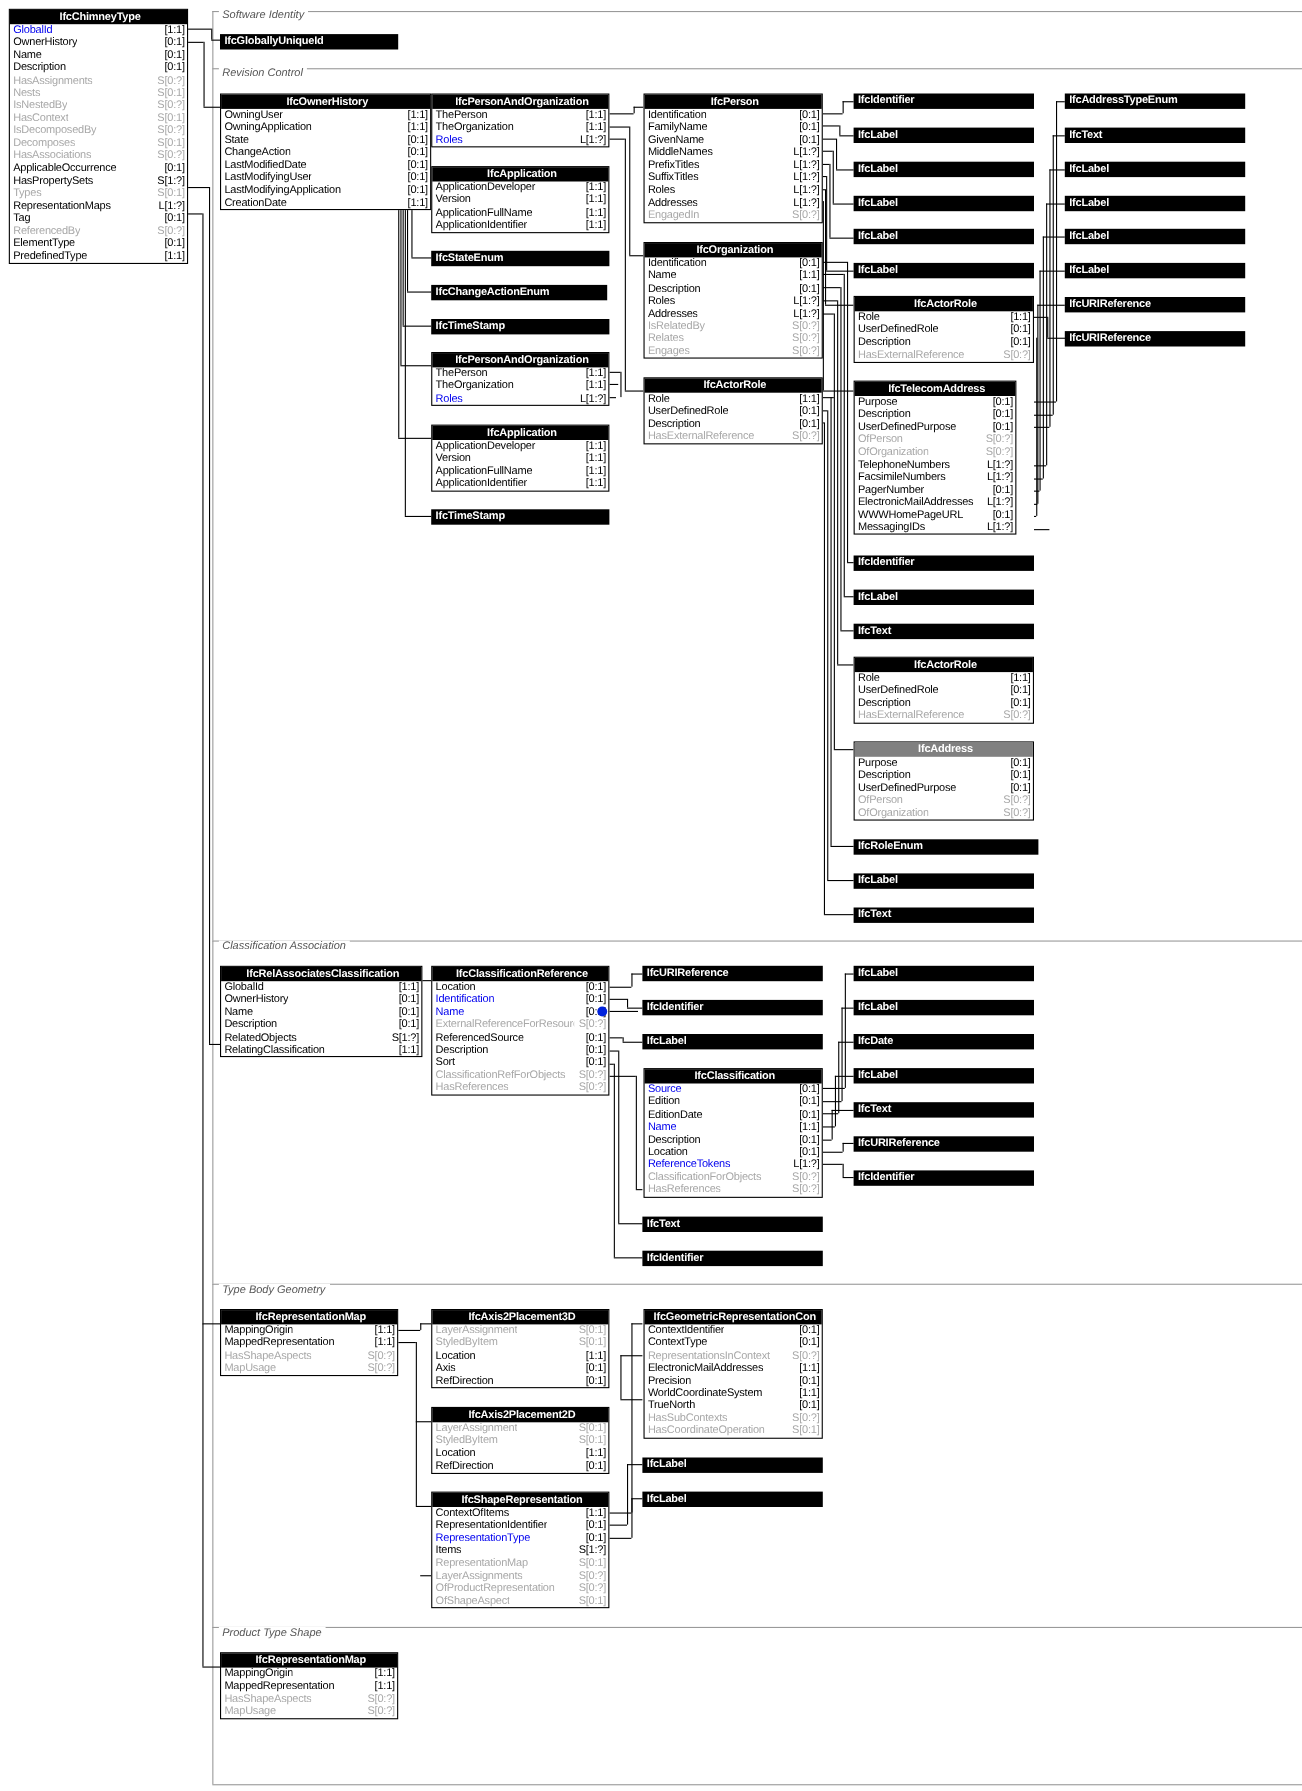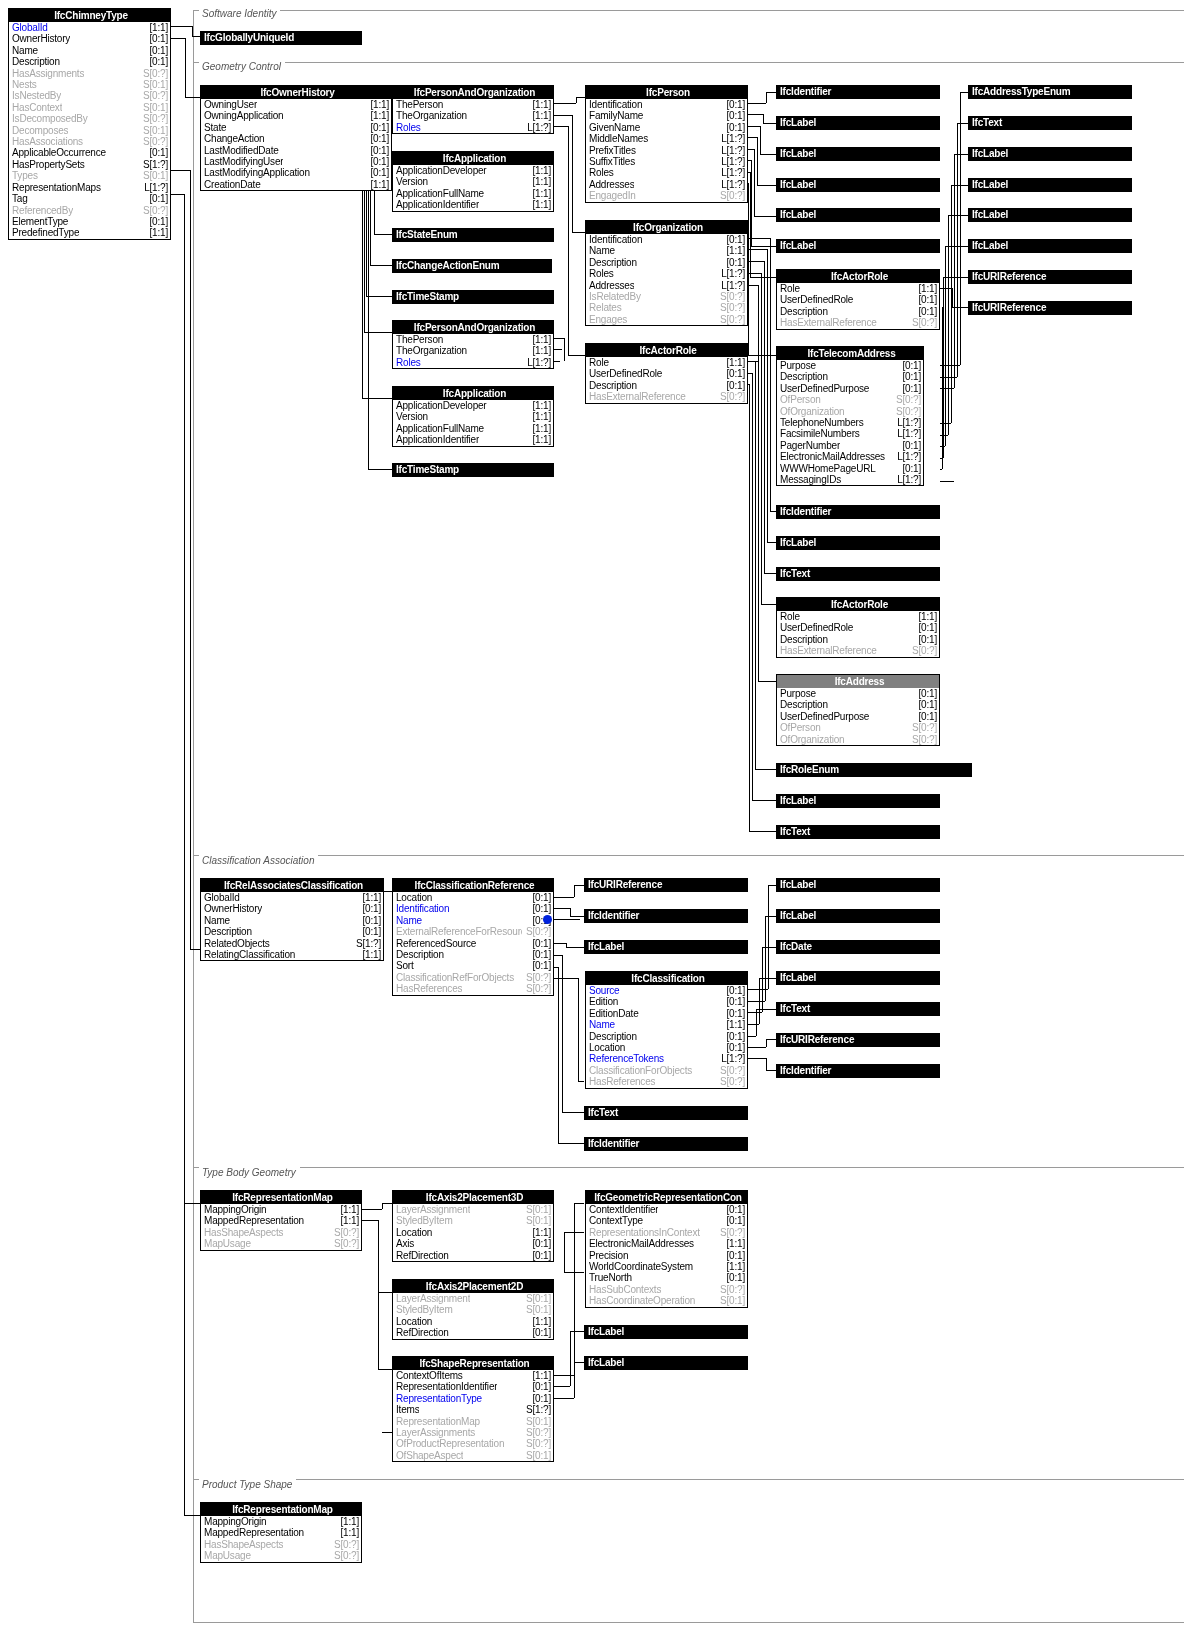--- a/index.html
+++ b/index.html
@@ -36,21 +36,21 @@
 </head>
 <body>
 
 <div id="canvas">
 
   <div class="sect-line" style="left:193px;top:10px;width:991px;"></div>
   <div class="sect-lbl" style="left:199px;top:8px;">Software Identity</div>
   <div class="sect-vline" style="left:193px;top:10px;height:52px;"></div>
 
   <div class="sect-line" style="left:193px;top:62px;width:991px;"></div>
-  <div class="sect-lbl" style="left:199px;top:61px;">Geometry Control</div>
+  <div class="sect-lbl" style="left:199px;top:61px;">Revision Control</div>
   <div class="sect-vline" style="left:193px;top:62px;height:793px;"></div>
 
   <div class="sect-line" style="left:193px;top:855px;width:991px;"></div>
   <div class="sect-lbl" style="left:199px;top:855px;">Classification Association</div>
   <div class="sect-vline" style="left:193px;top:855px;height:312px;"></div>
 
   <div class="sect-line" style="left:193px;top:1167px;width:991px;"></div>
   <div class="sect-lbl" style="left:199px;top:1167px;text-align:right;">Type Body Geometry</div>
   <div class="sect-vline" style="left:193px;top:1167px;height:312px;"></div>
 
@@ -749,21 +749,21 @@
           <span class="a">OfPerson</span>
           <span class="c">S[0:?]</span>
         </div>
         <div class="row derived">
           <span class="a">OfOrganization</span>
           <span class="c">S[0:?]</span>
         </div>
       </div>
   </div>
 
-  <div class="typ" style="left:776px;top:763px;width:196px;">IfcRoleEnum</div>
+  <div class="typ" style="left:776px;top:763px;width:168px;">IfcRoleEnum</div>
   <div class="typ" style="left:776px;top:794px;width:164px;">IfcLabel</div>
   <div class="typ" style="left:776px;top:825px;width:164px;">IfcText</div>
 
   <div class="typ" style="left:968px;top:85px;width:164px;">IfcAddressTypeEnum</div>
   <div class="typ" style="left:968px;top:116px;width:164px;">IfcText</div>
   <div class="typ" style="left:968px;top:147px;width:164px;">IfcLabel</div>
   <div class="typ" style="left:968px;top:178px;width:164px;">IfcLabel</div>
   <div class="typ" style="left:968px;top:208px;width:164px;">IfcLabel</div>
   <div class="typ" style="left:968px;top:239px;width:164px;">IfcLabel</div>
   <div class="typ" style="left:968px;top:270px;width:164px;">IfcURIReference</div>

